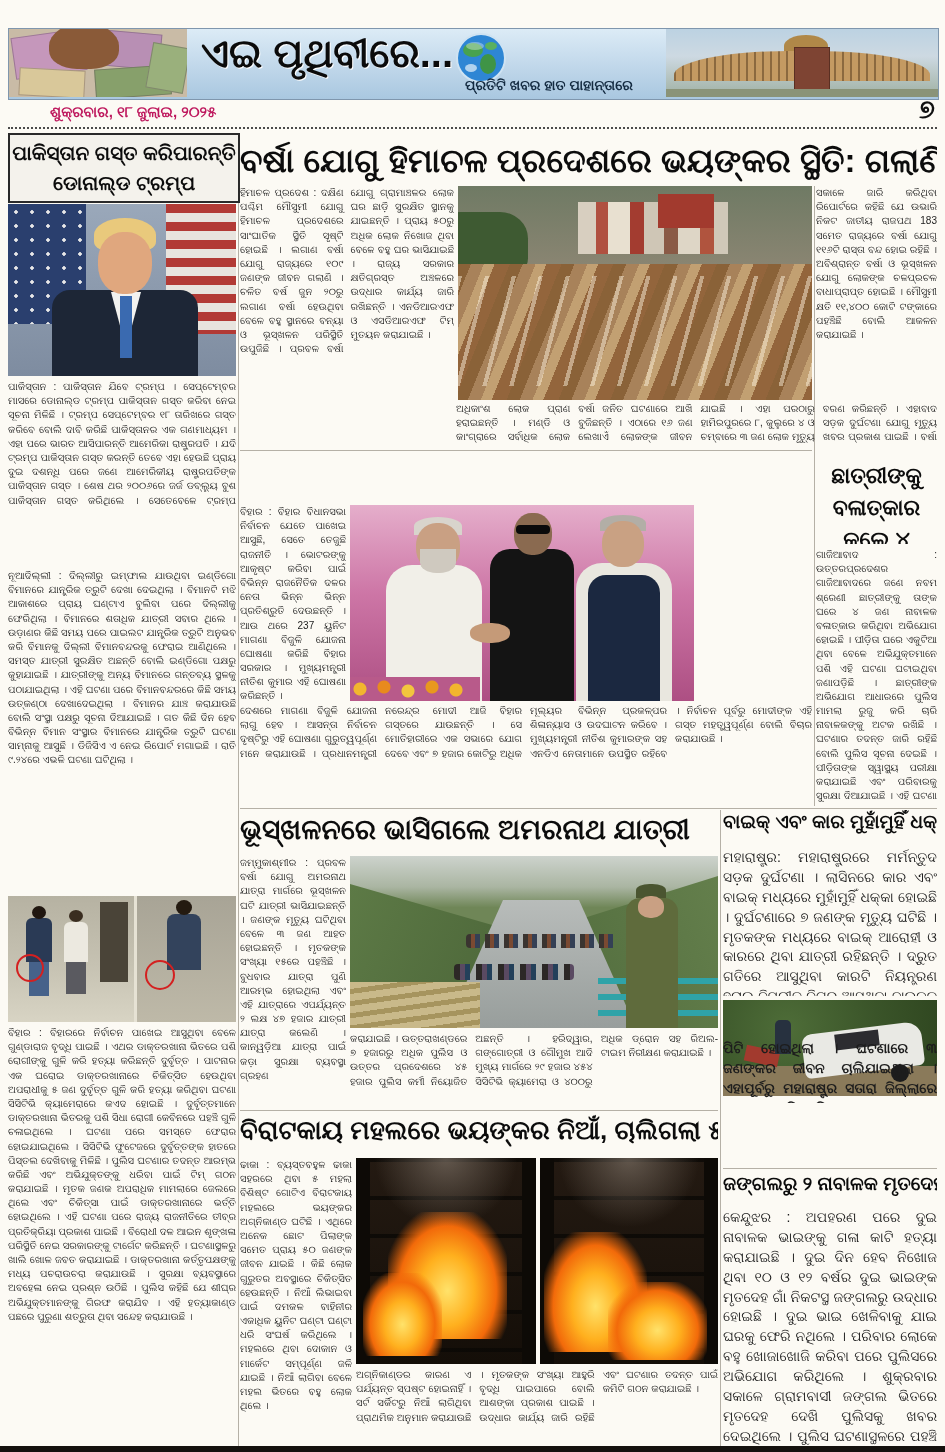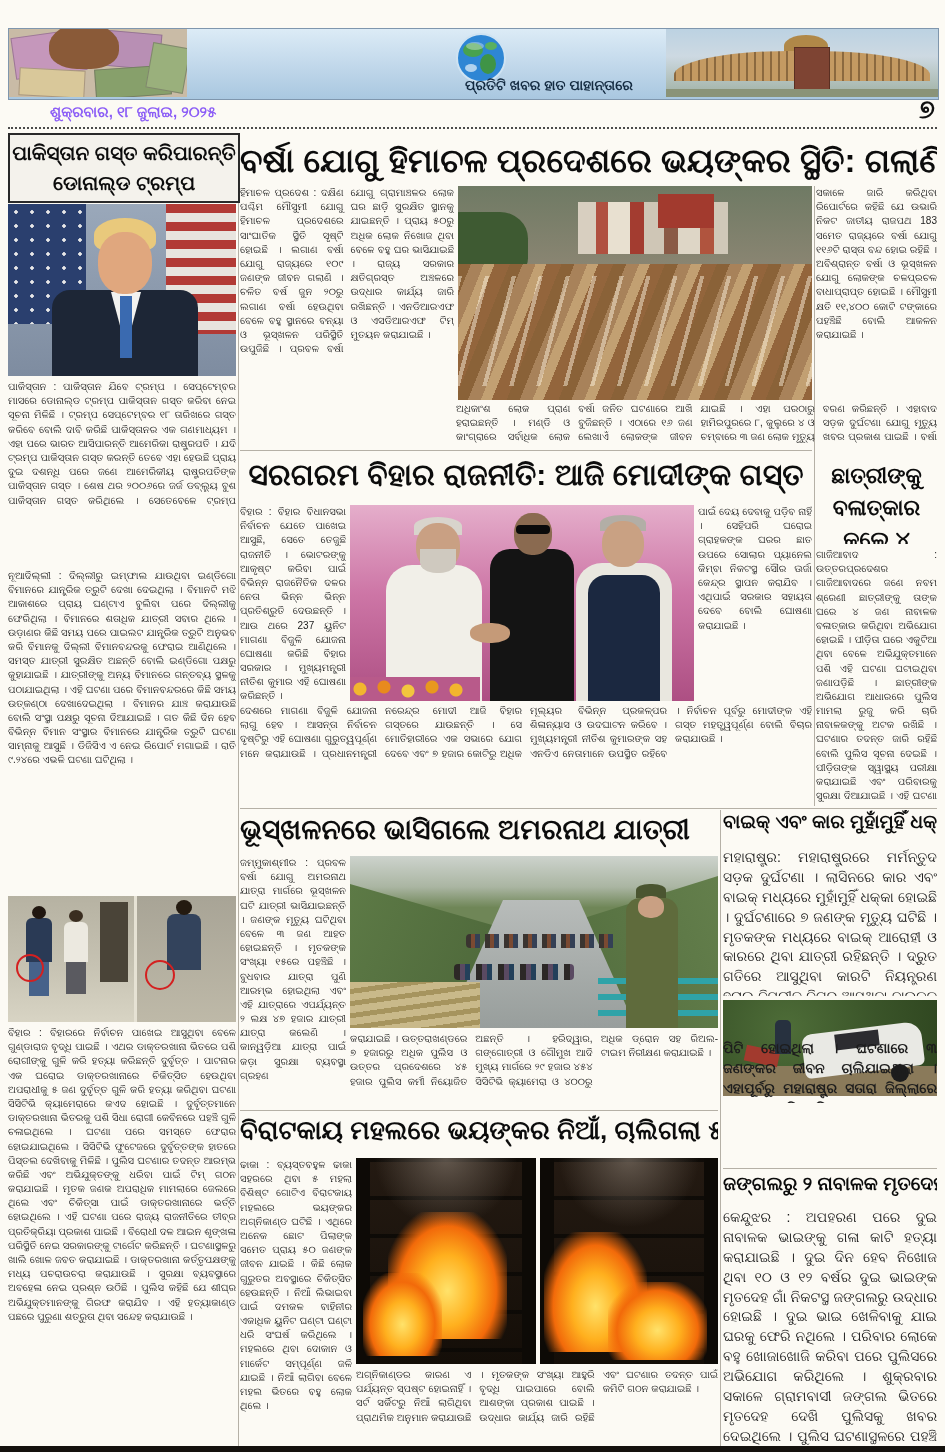--- a/index.html
+++ b/index.html
@@ -27,21 +27,21 @@
   .mh-tagline{position:absolute;left:278px;bottom:5px;font-size:14px;font-weight:bold;color:#132a40;white-space:nowrap;}
   .mh-globe{position:absolute;left:268px;top:3px;width:52px;height:52px;}
   .mh-parl{position:relative;width:272px;height:68px;flex:none;background:linear-gradient(180deg,#bcd2e2 0%,#cdd9e2 40%,#9fb0a2 100%);overflow:hidden;}
   .parl-dome{position:absolute;left:118px;top:6px;width:44px;height:22px;background:#b08848;border-radius:50% 50% 0 0;}
   .parl-body{position:absolute;left:8px;top:22px;width:256px;height:30px;background:#c49a62;background-image:repeating-linear-gradient(90deg,rgba(70,45,20,.45) 0 2px,transparent 2px 8px);border-radius:45% 45% 0 0 / 80% 80% 0 0;}
   .parl-gate{position:absolute;left:128px;top:18px;width:34px;height:44px;background:#7e4433;border:1px solid #5a2f22;}
   .parl-ground{position:absolute;left:0;bottom:0;width:100%;height:8px;background:#8a9378;}
 
   
   .dateline{left:8px;top:100px;width:929px;height:26px;}
-  .date-text{position:absolute;left:42px;top:3px;font-size:15px;font-weight:bold;color:#8b5cf6;text-align:right;}
+  .date-text{position:absolute;left:42px;top:3px;font-size:15px;font-weight:bold;color:#be185d;text-align:right;}
   .page-num{position:absolute;right:2px;top:-6px;font-size:26px;font-weight:bold;color:#111;}
   .dotted{left:8px;top:127px;width:929px;border-top:2px dotted #4a4a4a;}
 
   
   .trump{background:linear-gradient(180deg,#9aa8ba 0%,#7e8ca0 100%);}
   .t-flagL{position:absolute;left:0;top:0;width:78px;height:120px;background:#2a3f6e;background-image:radial-gradient(circle at 8px 8px,#e8e8e8 1.5px,transparent 2px);background-size:16px 14px;}
   .t-flagR{position:absolute;right:0;top:0;width:70px;height:130px;background:repeating-linear-gradient(180deg,#b23a35 0 9px,#e8e4de 9px 18px);}
   .t-hair{position:absolute;left:86px;top:14px;width:62px;height:34px;background:#e9c97c;border-radius:50% 50% 30% 30%;}
   .t-face{position:absolute;left:90px;top:28px;width:54px;height:62px;background:#e0a77e;border-radius:46%;}
   .t-suit{position:absolute;left:44px;top:86px;width:146px;height:90px;background:#1d2636;border-radius:18px 18px 0 0;}
@@ -140,20 +140,21 @@
   <div class="abs masthead">
     <div class="mh-money">
       <div class="mh-note" style="left:4px;top:4px;width:70px;height:40px;background:#c597bb;transform:rotate(-8deg);"></div>
       <div class="mh-note" style="left:70px;top:2px;width:80px;height:34px;background:#b88fb4;transform:rotate(5deg);"></div>
       <div class="mh-note" style="left:10px;top:40px;width:64px;height:26px;background:#d9c89a;transform:rotate(3deg);"></div>
       <div class="mh-note" style="left:86px;top:38px;width:74px;height:28px;background:#87a06b;transform:rotate(-4deg);"></div>
       <div class="mh-note" style="left:140px;top:16px;width:36px;height:44px;background:#9ab07c;transform:rotate(10deg);"></div>
       <div class="mh-hand"></div>
     </div>
     <div class="mh-center">
+      <div class="mh-title">ଏଇ ପୃଥିବୀରେ...</div>
       <svg class="mh-globe" viewBox="0 0 52 52">
         <circle cx="26" cy="26" r="24" fill="#2e86d4"></circle>
         <circle cx="26" cy="26" r="24" fill="none" stroke="#cfe3f2" stroke-width="2"></circle>
         <ellipse cx="18" cy="18" rx="10" ry="7" fill="#48a24e"></ellipse>
         <ellipse cx="33" cy="32" rx="8" ry="10" fill="#3f9446"></ellipse>
         <ellipse cx="36" cy="14" rx="6" ry="4" fill="#5ab060"></ellipse>
         <ellipse cx="16" cy="36" rx="6" ry="4" fill="#e8f2fa" opacity="0.7"></ellipse>
         <ellipse cx="20" cy="14" rx="9" ry="4" fill="#ffffff" opacity="0.35"></ellipse>
       </svg>
       <div class="mh-tagline">ପ୍ରତିଟି ଖବର ହାତ ପାହାନ୍ତାରେ</div>
@@ -233,41 +234,39 @@
     <div class="fl-red"></div>
     <div class="fl-trees"></div>
     <div class="fl-water"></div>
     <div class="fl-foam"></div>
   </div>
 
   <div class="abs body-text" style="left:816px;top:186px;width:121px;height:212px;">ସକାଳେ ଜାରି କରିଥିବା ରିପୋର୍ଟରେ କହିଛି ଯେ ଉଭାରି ନିକଟ ଜାତୀୟ ରାଜପଥ 183 ସମେତ ରାଜ୍ୟରେ ବର୍ଷା ଯୋଗୁ ୧୧୬ଟି ରାସ୍ତା ବନ୍ଦ ହୋଇ ରହିଛି । ଅବିଶ୍ରାନ୍ତ ବର୍ଷା ଓ ଭୂସ୍ଖଳନ ଯୋଗୁ ଲୋକଙ୍କ ଚଳପ୍ରଚଳ ବାଧାପ୍ରାପ୍ତ ହୋଇଛି । ମୌସୁମୀ କ୍ଷତି ୧୧,୪୦୦ କୋଟି ଟଙ୍କାରେ ପହଞ୍ଚିଛି ବୋଲି ଆକଳନ କରାଯାଇଛି ।</div>
 
   <div class="abs body-text cols-4" style="left:456px;top:402px;width:481px;height:46px;">ଅଧିକାଂଶ ଲୋକ ପ୍ରାଣ ହରାଇଛନ୍ତି । ମଣ୍ଡି ଓ କାଂଗ୍ରାରେ ସର୍ବାଧିକ ଲୋକ ବର୍ଷା ଜନିତ ଘଟଣାରେ ଆଖି ବୁଜିଛନ୍ତି । ଏଠାରେ ୧୬ ଜଣ ଲେଖାଏଁ ଲୋକଙ୍କ ଜୀବନ ଯାଇଛି । ଏହା ପରଠାରୁ ହାମିରପୁରରେ ୮, କୁଲୁରେ ୪ ଓ ଚମ୍ବାରେ ୩ ଜଣ ଲୋକ ମୃତ୍ୟୁ ବରଣ କରିଛନ୍ତି । ଏହାବାଦ ସଡ଼କ ଦୁର୍ଘଟଣା ଯୋଗୁ ମୃତ୍ୟୁ ଖବର ପ୍ରକାଶ ପାଇଛି । ବର୍ଷା ଯୋଗୁ ଲୋକଙ୍କୁ ସତର୍କ ରହିବାକୁ ମଧ୍ୟ ପରାମର୍ଶ ଦିଆଯାଇଛି ।</div>
 
-  <div class="abs headline hl-bihar" style="left:240px;top:455px;width:572px;height:46px;">ସରଗରମ ବିହାର ରାଜନୀତି: ଆଜି ମୋଦୀଙ୍କ ଗସ୍ତ</div>
 
   <div class="abs body-text" style="left:240px;top:505px;width:106px;height:196px;">ବିହାର : ବିହାର ବିଧାନସଭା ନିର୍ବାଚନ ଯେତେ ପାଖେଇ ଆସୁଛି, ସେତେ ତେଜୁଛି ରାଜନୀତି । ଭୋଟରଙ୍କୁ ଆକୃଷ୍ଟ କରିବା ପାଇଁ ବିଭିନ୍ନ ରାଜନୈତିକ ଦଳର ନେତା ଭିନ୍ନ ଭିନ୍ନ ପ୍ରତିଶ୍ରୁତି ଦେଉଛନ୍ତି । ଆଉ ଥରେ 237 ୟୁନିଟ ମାଗଣା ବିଜୁଳି ଯୋଜନା ଘୋଷଣା କରିଛି ବିହାର ସରକାର । ମୁଖ୍ୟମନ୍ତ୍ରୀ ନୀତିଶ କୁମାର ଏହି ଘୋଷଣା କରିଛନ୍ତି ।</div>
 
   <div class="abs photo modi" style="left:350px;top:505px;width:344px;height:196px;">
     <div class="md-fig1"></div>
     <div class="md-hair1"></div>
       <div class="md-head1"></div>
       <div class="md-beard1"></div>
     <div class="md-fig2"></div>
     <div class="md-head2"></div>
       <div class="md-glass"></div>
     <div class="md-fig3"></div>
     <div class="md-vest"></div>
       <div class="md-hair3"></div>
       <div class="md-head3"></div>
     <div class="md-shake"></div>
     <div class="md-flowers"></div>
   </div>
 
-  <div class="abs body-text" style="left:698px;top:505px;width:114px;height:196px;">ପାଇଁ ଦେୟ ଦେବାକୁ ପଡ଼ିବ ନାହିଁ । ସେହିପରି ଘରୋଇ ଗ୍ରାହକଙ୍କ ଘରର ଛାତ ଉପରେ ସୋଲାର ପ୍ୟାନେଲ କିମ୍ବା ନିକଟସ୍ଥ ସୌର ଊର୍ଜା କେନ୍ଦ୍ର ସ୍ଥାପନ କରାଯିବ । ଏଥିପାଇଁ ସରକାର ସହାୟତା ଦେବେ ବୋଲି ଘୋଷଣା କରାଯାଇଛି ।</div>
 
   <div class="abs body-text cols-4" style="left:240px;top:704px;width:572px;height:100px;">ଦେଶରେ ମାଗଣା ବିଜୁଳି ଯୋଜନା ଲାଗୁ ହେବ । ଆସନ୍ତା ନିର୍ବାଚନ ଦୃଷ୍ଟିରୁ ଏହି ଘୋଷଣା ଗୁରୁତ୍ୱପୂର୍ଣ୍ଣ ମନେ କରାଯାଉଛି । ପ୍ରଧାନମନ୍ତ୍ରୀ ନରେନ୍ଦ୍ର ମୋଦୀ ଆଜି ବିହାର ଗସ୍ତରେ ଯାଉଛନ୍ତି । ସେ ମୋତିହାରୀରେ ଏକ ସଭାରେ ଯୋଗ ଦେବେ ଏବଂ ୭ ହଜାର କୋଟିରୁ ଅଧିକ ମୂଲ୍ୟର ବିଭିନ୍ନ ପ୍ରକଳ୍ପର ଶିଳାନ୍ୟାସ ଓ ଉଦଘାଟନ କରିବେ । ମୁଖ୍ୟମନ୍ତ୍ରୀ ନୀତିଶ କୁମାରଙ୍କ ସହ ଏନଡିଏ ନେତାମାନେ ଉପସ୍ଥିତ ରହିବେ । ନିର୍ବାଚନ ପୂର୍ବରୁ ମୋଦୀଙ୍କ ଏହି ଗସ୍ତ ମହତ୍ତ୍ୱପୂର୍ଣ୍ଣ ବୋଲି ବିଚାର କରାଯାଉଛି ।</div>
 
   <div class="abs headline hl-rape" style="left:816px;top:460px;width:121px;height:84px;">ଛାତ୍ରୀଙ୍କୁ ବଳାତ୍କାର କଲେ ୪ ନାବାଳକ</div>
   <div class="abs body-text" style="left:816px;top:548px;width:121px;height:258px;">ଗାଜିଆବାଦ : ଉତ୍ତରପ୍ରଦେଶର ଗାଜିଆବାଦରେ ଜଣେ ନବମ ଶ୍ରେଣୀ ଛାତ୍ରୀଙ୍କୁ ତାଙ୍କ ଘରେ ୪ ଜଣ ନାବାଳକ ବଳାତ୍କାର କରିଥିବା ଅଭିଯୋଗ ହୋଇଛି । ପୀଡ଼ିତା ଘରେ ଏକୁଟିଆ ଥିବା ବେଳେ ଅଭିଯୁକ୍ତମାନେ ପଶି ଏହି ଘଟଣା ଘଟାଇଥିବା ଜଣାପଡ଼ିଛି । ଛାତ୍ରୀଙ୍କ ଅଭିଯୋଗ ଆଧାରରେ ପୁଲିସ ମାମଲା ରୁଜୁ କରି ଚାରି ନାବାଳକଙ୍କୁ ଅଟକ ରଖିଛି । ଘଟଣାର ତଦନ୍ତ ଜାରି ରହିଛି ବୋଲି ପୁଲିସ ସୂଚନା ଦେଇଛି । ପୀଡ଼ିତାଙ୍କ ସ୍ୱାସ୍ଥ୍ୟ ପରୀକ୍ଷା କରାଯାଇଛି ଏବଂ ପରିବାରକୁ ସୁରକ୍ଷା ଦିଆଯାଇଛି । ଏହି ଘଟଣା ପରେ ଅଞ୍ଚଳରେ ଉତ୍ତେଜନା ପ୍ରକାଶ ପାଇଛି ।</div>
 
   <div class="abs headline hl-amar" style="left:240px;top:812px;width:478px;height:40px;">ଭୂସ୍ଖଳନରେ ଭାସିଗଲେ ଅମରନାଥ ଯାତ୍ରୀ</div>
 
   <div class="abs body-text" style="left:240px;top:856px;width:106px;height:246px;">ଜମ୍ମୁକାଶ୍ମୀର : ପ୍ରବଳ ବର୍ଷା ଯୋଗୁ ଅମରନାଥ ଯାତ୍ରା ମାର୍ଗରେ ଭୂସ୍ଖଳନ ଘଟି ଯାତ୍ରୀ ଭାସିଯାଇଛନ୍ତି । ଜଣଙ୍କ ମୃତ୍ୟୁ ଘଟିଥିବା ବେଳେ ୩ ଜଣ ଆହତ ହୋଇଛନ୍ତି । ମୃତକଙ୍କ ସଂଖ୍ୟା ୧୫ରେ ପହଞ୍ଚିଛି । ବୁଧବାର ଯାତ୍ରା ପୁଣି ଆରମ୍ଭ ହୋଇଥିଲା ଏବଂ ଏହି ଯାତ୍ରାରେ ଏପର୍ଯ୍ୟନ୍ତ ୨ ଲକ୍ଷ ୪୭ ହଜାର ଯାତ୍ରୀ ଯାତ୍ରା କଲେଣି । କାନ୍ୱଡ଼ିଆ ଯାତ୍ରା ପାଇଁ କଡ଼ା ସୁରକ୍ଷା ବ୍ୟବସ୍ଥା ଗ୍ରହଣ</div>
 

